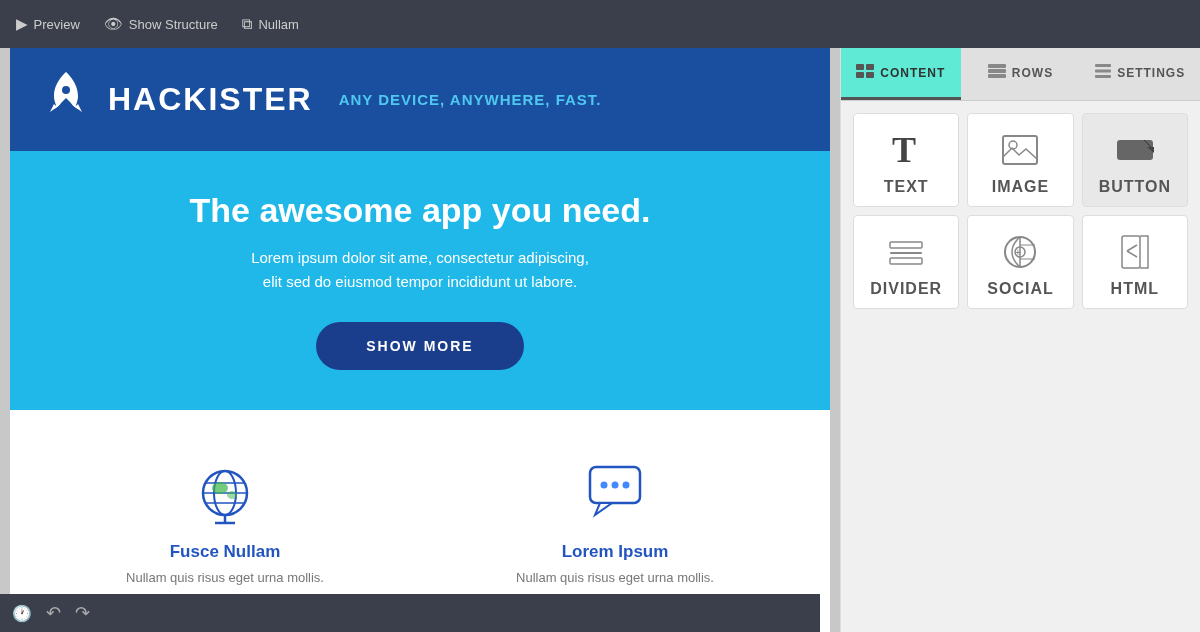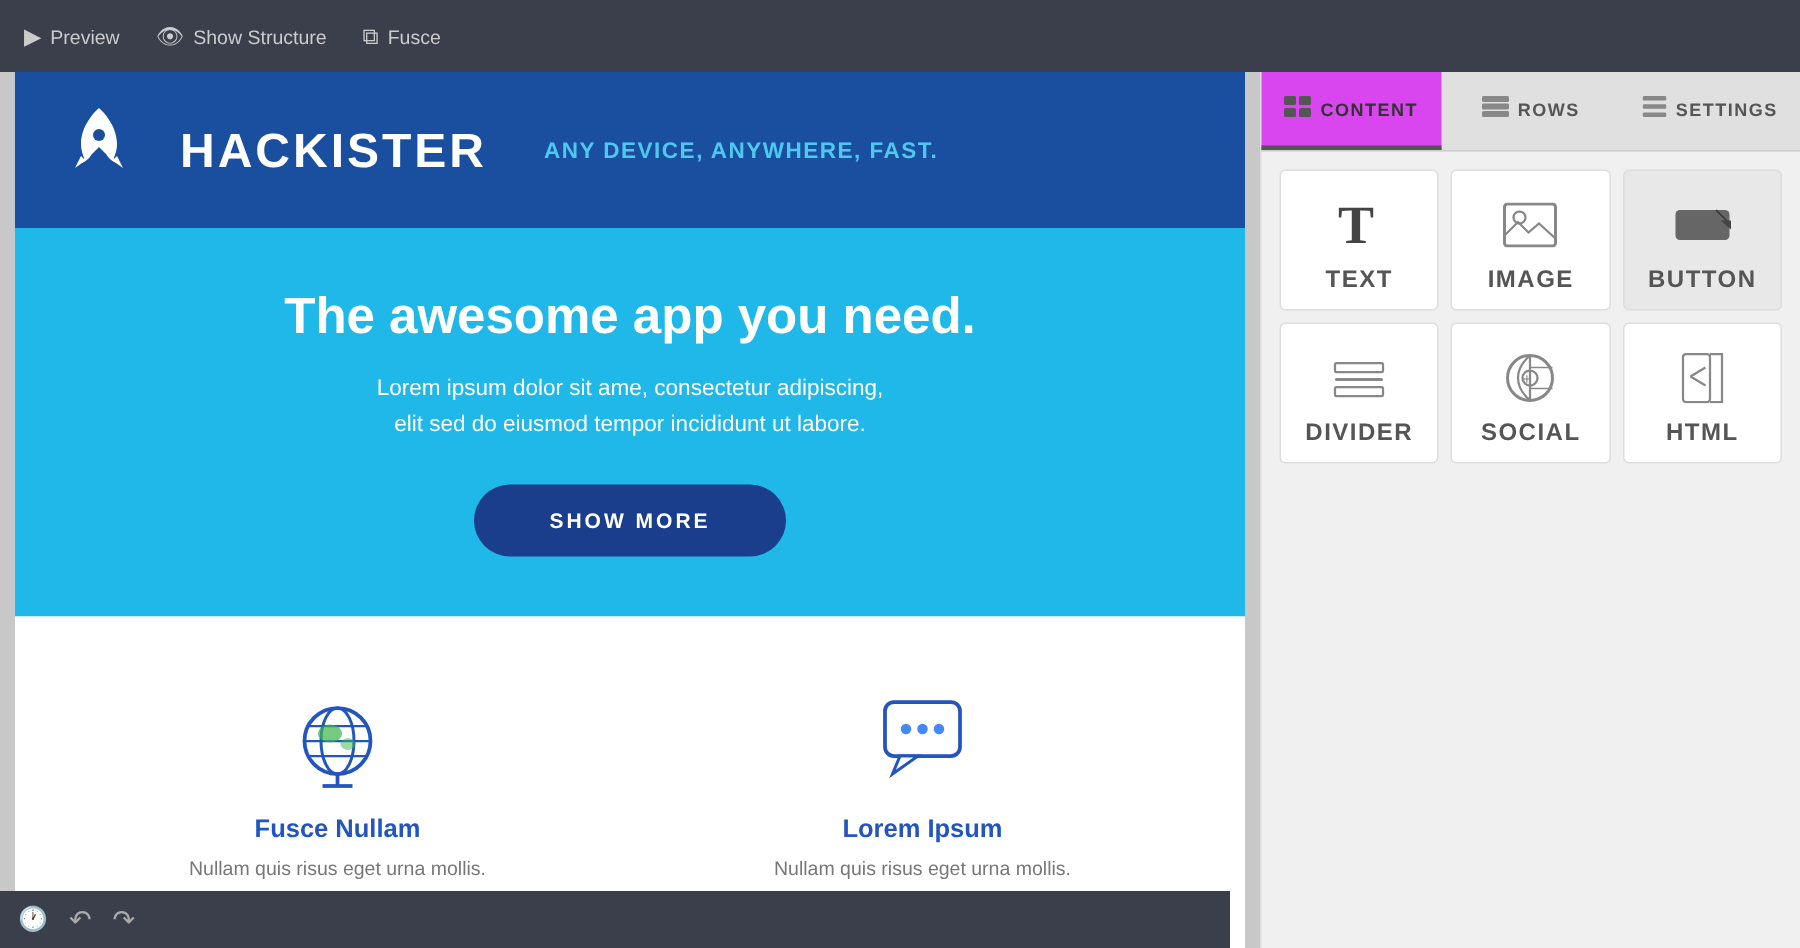--- a/index.html
+++ b/index.html
@@ -41,21 +41,21 @@
       max-width: 820px;
       background: #fff;
     }
 
     
     .hero-header {
       background: #1a4fa0;
       padding: 20px 30px;
       display: flex;
       align-items: center;
-      gap: 28px;
+      gap: 16px;
     }
     .hero-header .rocket-icon {
       font-size: 48px;
       color: white;
     }
     .hero-header .brand-name {
       color: white;
       font-size: 32px;
       font-weight: 700;
       letter-spacing: 2px;
@@ -166,21 +166,21 @@
       letter-spacing: 1px;
       color: #555;
       cursor: pointer;
       display: flex;
       align-items: center;
       justify-content: center;
       gap: 6px;
       border-bottom: 3px solid transparent;
     }
     .panel-tab.active {
-      background: #d946ef;
+      background: #5eead4;
       color: #333;
       border-bottom: 3px solid #555;
     }
 
     
     .content-grid {
       display: grid;
       grid-template-columns: repeat(3, 1fr);
       gap: 8px;
       padding: 12px;
@@ -222,21 +222,21 @@
   <button class="toolbar-btn">
     <span class="toolbar-icon">▶</span>
     <span>Preview</span>
   </button>
   <button class="toolbar-btn">
     <span class="toolbar-icon">👁</span>
     <span>Show Structure</span>
   </button>
   <button class="toolbar-btn">
     <span class="toolbar-icon">⧉</span>
-    <span>Fusce</span>
+    <span>Nullam</span>
   </button>
 </div>
 
 <div class="main">
 
   <div class="canvas-wrapper">
     <div class="email-preview">
 
       <div class="hero-header">
         <span class="rocket-icon">

